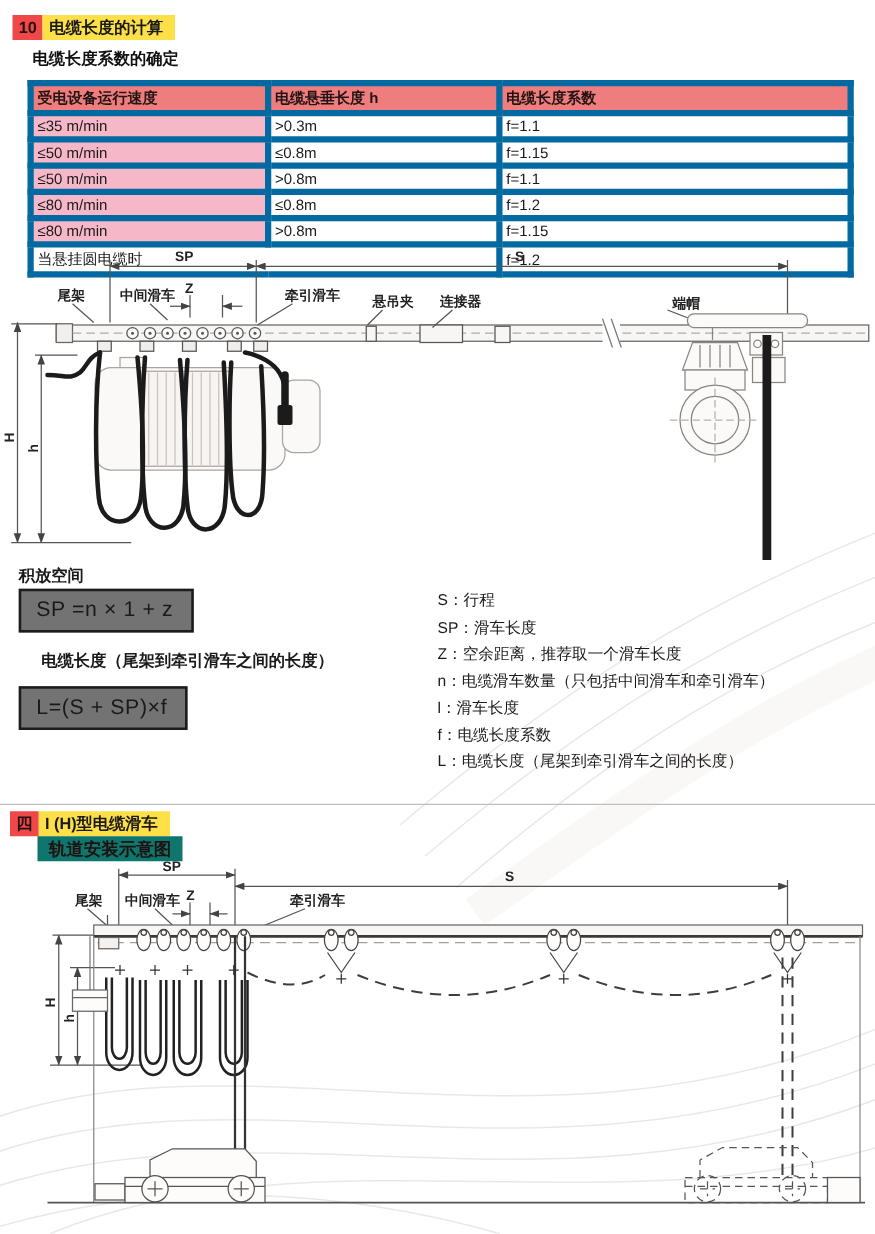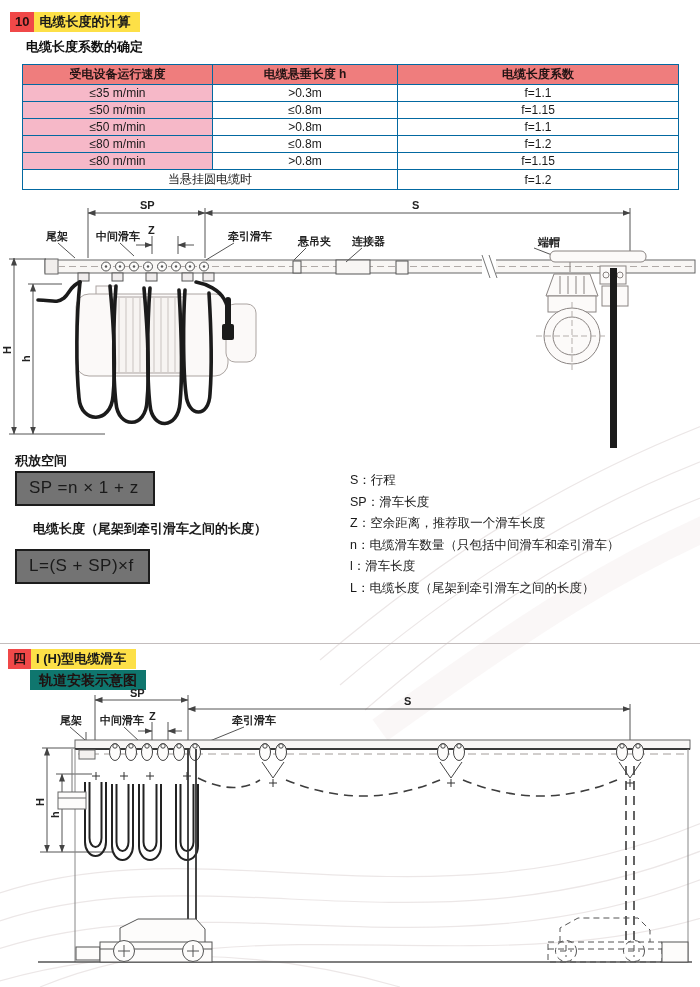--- a/index.html
+++ b/index.html
@@ -12,21 +12,21 @@
   .abs{position:absolute;}
   .z1{z-index:1;}
   
   .sec-title{display:inline-flex;align-items:stretch;font-weight:bold;font-size:13px;line-height:18px;}
   .sec-badge{background:#f04848;color:#241010;padding:1px 5px;}
   .sec-strip{background:#fde047;color:#1a1a1a;padding:1px 10px 1px 5px;}
   .subtitle{font-weight:bold;font-size:13px;color:#111;}
   .subtitle-badge{background:#0f766e;color:#201010;font-weight:bold;font-size:14px;padding:2px 9px;}
   
   table.coef{border-collapse:collapse;width:656px;font-size:12px;table-layout:fixed;}
-  table.coef th,table.coef td{border:1px solid #0369a1;text-align:center;padding:1px 3px;height:14px;}
+  table.coef th,table.coef td{border:5px solid #0369a1;text-align:left;padding:1px 3px;height:14px;}
   table.coef th{background:#ef7d7d;font-weight:bold;color:#241414;height:16px;}
   table.coef td.c1{background:#f6b8c8;}
   table.coef col.w1{width:190px;} table.coef col.w2{width:185px;} table.coef col.w3{width:281px;}
   
   .formula-title{font-weight:bold;font-size:13px;}
   .formula-box{border:2px solid #1c1c1c;background:#737373;font-size:17px;letter-spacing:.5px;
                padding:5px 14px 6px 12px;display:inline-block;}
   .legend-line{font-weight:normal;font-size:12.5px;line-height:21.5px;white-space:nowrap;}
   .divider{position:absolute;left:0;top:643px;width:700px;height:1px;background:#c3bdbd;}
   svg text{fill:#222;}
@@ -248,20 +248,21 @@
 <div class="abs z1 formula-box" style="left:15px;top:471px;">SP =n × 1 + z</div>
 <div class="abs z1 formula-title" style="left:33px;top:520px;">电缆长度（尾架到牵引滑车之间的长度）</div>
 <div class="abs z1 formula-box" style="left:15px;top:549px;">L=(S + SP)×f</div>
 
 <div class="abs z1" style="left:350px;top:470px;">
   <div class="legend-line">S：行程</div>
   <div class="legend-line">SP：滑车长度</div>
   <div class="legend-line">Z：空余距离，推荐取一个滑车长度</div>
   <div class="legend-line">n：电缆滑车数量（只包括中间滑车和牵引滑车）</div>
   <div class="legend-line">l：滑车长度</div>
+  <div class="legend-line">f：电缆长度系数</div>
   <div class="legend-line">L：电缆长度（尾架到牵引滑车之间的长度）</div>
 </div>
 
 <div class="divider"></div>
 
 <div class="abs z1" style="left:8px;top:649px;">
   <span class="sec-title">
     <span class="sec-badge">四</span>
     <span class="sec-strip">I (H)型电缆滑车</span>
   </span>

